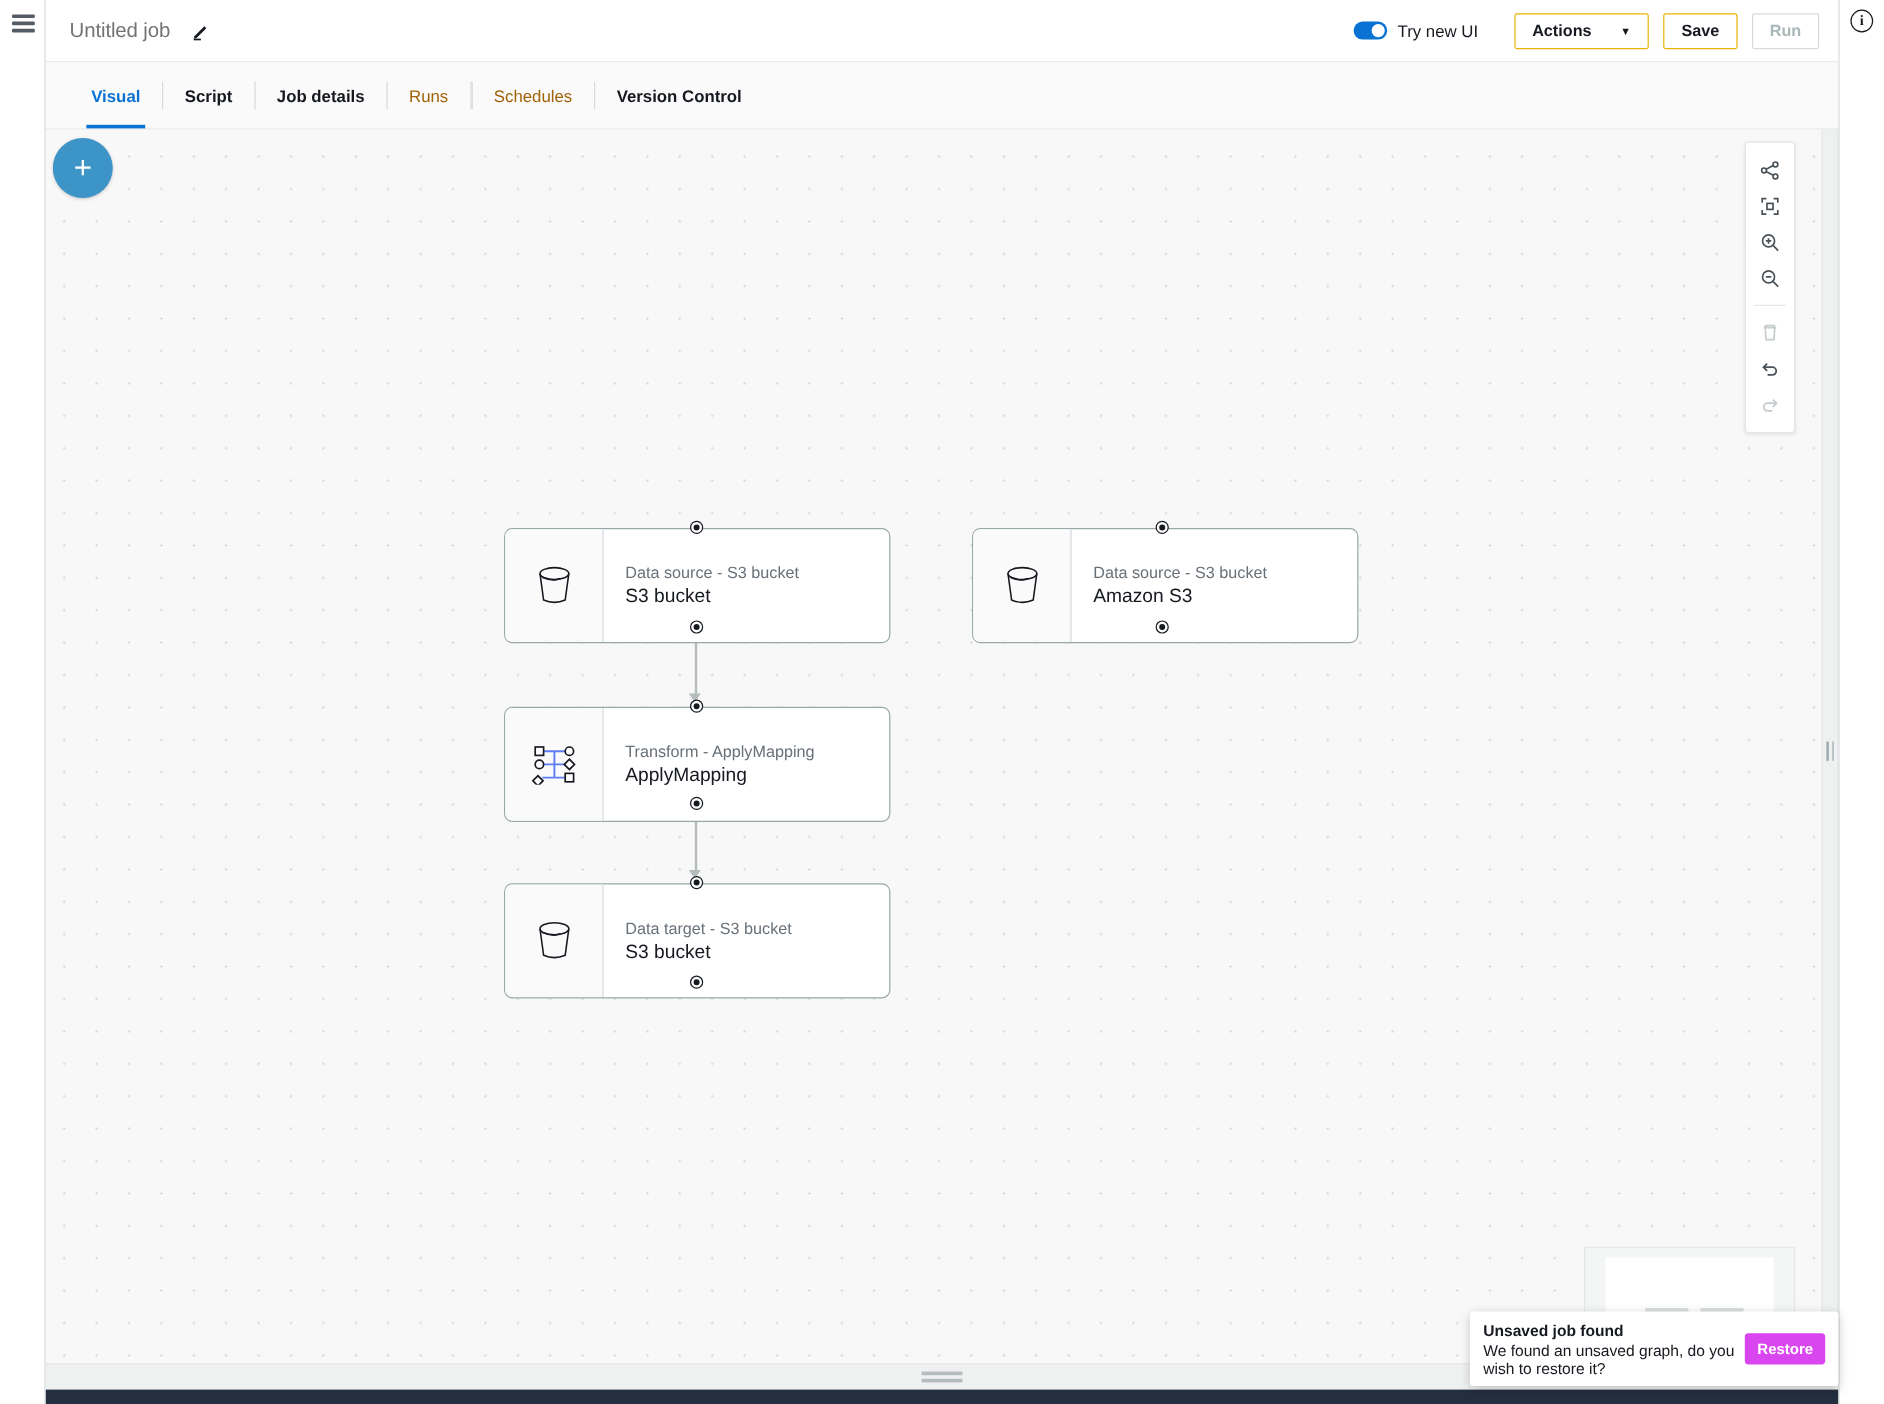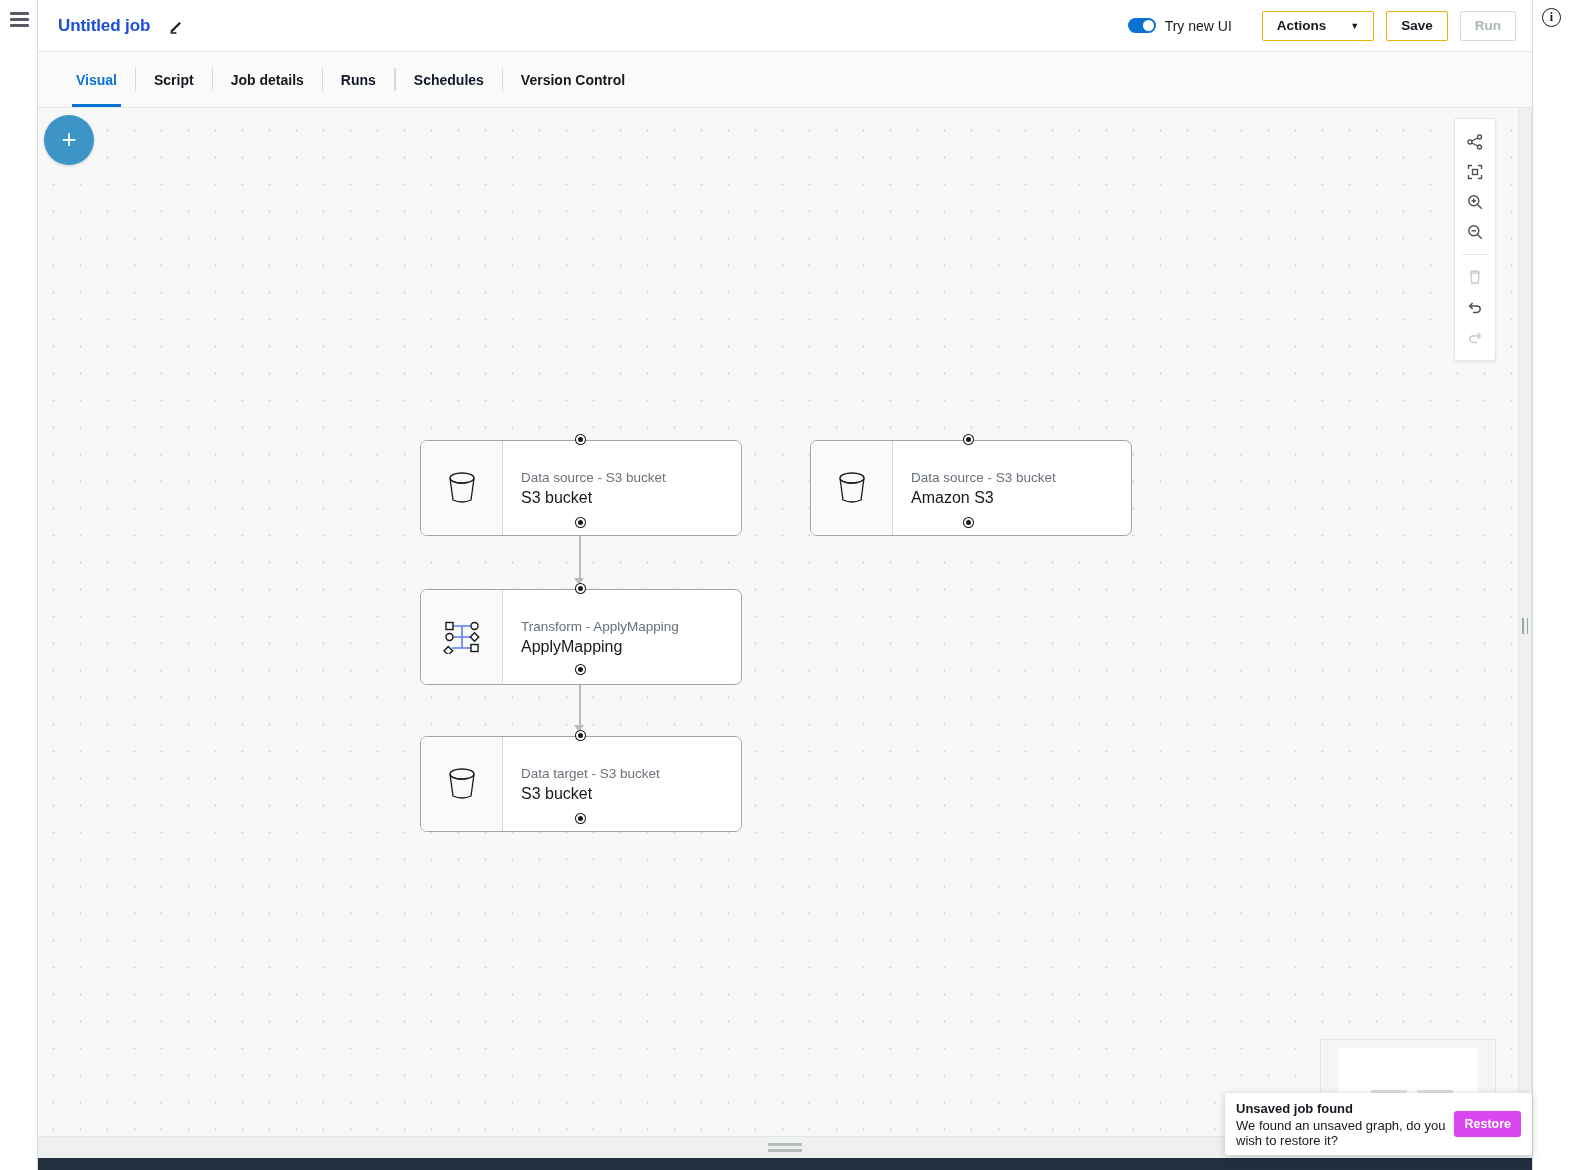--- a/index.html
+++ b/index.html
@@ -30,21 +30,21 @@
     color:#16191f; font-size:12px; font-weight:bold; line-height:17px; text-align:center;
     font-family:"Liberation Serif", serif; cursor:pointer;
   }
 
   
   .header {
     position:absolute; left:38px; top:0; right:38px; height:52px;
     background:#fff; border-bottom:1px solid #e4e7e7;
     display:flex; align-items:center; padding:0 16px 0 20px;
   }
-  .job-title { font-size:17px; font-weight:bold; color:#1d4ed8; letter-spacing:-.1px; }
+  .job-title { font-size:17px; font-weight:normal; color:#737373; letter-spacing:-.1px; }
   .edit-pencil {
     margin-left:16px; width:20px; height:20px; cursor:pointer;
     display:flex; align-items:center; justify-content:center;
   }
   .header-right { margin-left:auto; display:flex; align-items:center; gap:0; }
   .toggle-wrap { display:flex; align-items:center; margin-right:18px; cursor:pointer; }
   .toggle {
     width:28px; height:15px; border-radius:8px; background:#0972d3; position:relative;
   }
   .toggle::after {
@@ -68,21 +68,21 @@
     display:flex; align-items:stretch; padding-left:20px;
   }
   .tab {
     display:flex; align-items:center; padding:0 18px; font-size:14px; font-weight:bold;
     color:#16191f; cursor:pointer; position:relative;
   }
   .tab.active { color:#0972d3; }
   .tab.active::after {
     content:""; position:absolute; left:14px; right:14px; bottom:0; height:3px; background:#0972d3;
   }
-  .tab.disabled { color:#0f172a; font-weight:bold; cursor:default; }
+  .tab.disabled { color:#a16207; font-weight:normal; cursor:default; }
   .tab-sep { width:1px; background:#d5dbdb; margin:16px 0; }
   .badge-new { color:#0972d3; font-size:11.5px; font-weight:bold; margin-left:8px; }
 
   
   .canvas {
     position:absolute; left:38px; top:108px; width:1480px; height:1035px;
     background-color:#f8f8f8;
     background-image: radial-gradient(#d8dcdc 1px, transparent 1.1px);
     background-size:27px 27px;
     background-position: 2px 9px;

